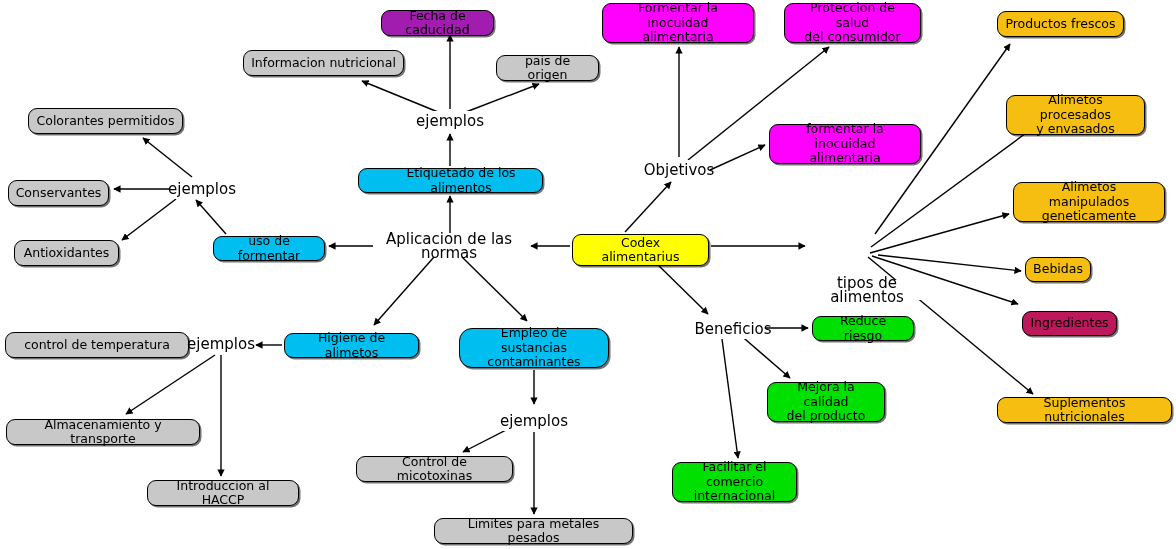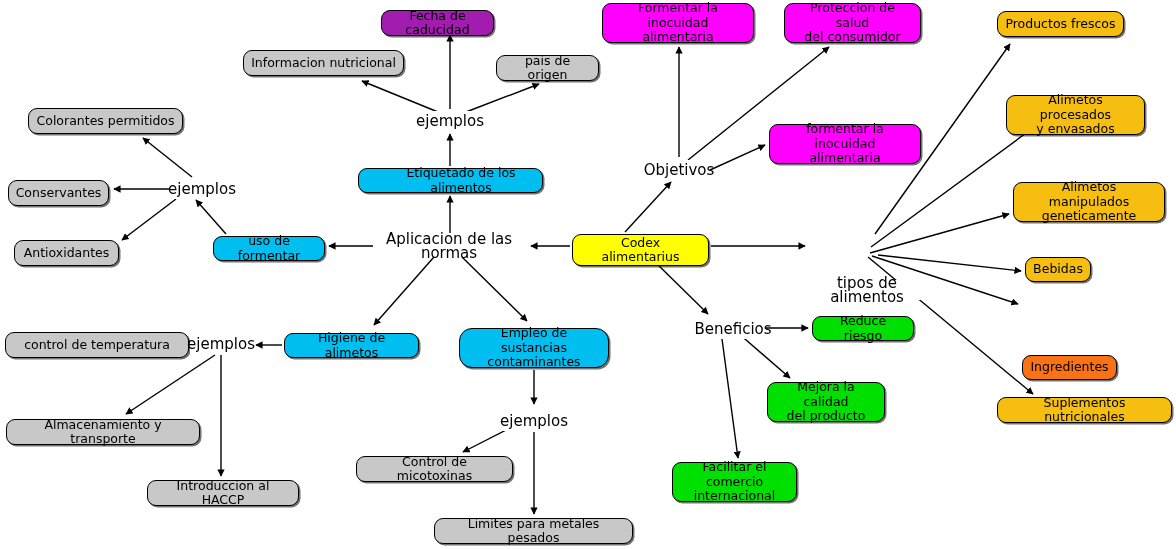--- a/index.html
+++ b/index.html
@@ -131,21 +131,21 @@
       <div class="node" style="left: 767px; top: 382px; width: 118px; height: 40px; background: rgb(0, 224, 0);">Mejora la calidad
 del producto</div>
       <div class="node" style="left: 672px; top: 462px; width: 125px; height: 40px; background: rgb(0, 224, 0);">Facilitar el comercio
 internacional</div>
       <div class="node" style="left: 997px; top: 11px; width: 127px; height: 26px; background: rgb(245, 190, 16);">Productos frescos</div>
       <div class="node" style="left: 1006px; top: 95px; width: 139px; height: 40px; background: rgb(245, 190, 16);">Alimetos procesados
 y envasados</div>
       <div class="node" style="left: 1013px; top: 182px; width: 152px; height: 40px; background: rgb(245, 190, 16);">Alimetos manipulados
 geneticamente</div>
       <div class="node" style="left: 1025px; top: 257px; width: 66px; height: 25px; background: rgb(245, 190, 16);">Bebidas</div>
-      <div class="node" style="left: 1022px; top: 311px; width: 95px; height: 25px; background: #f97316; margin-top: 44px;">Ingredientes</div>
+      <div class="node" style="left: 1022px; top: 311px; width: 95px; height: 25px; background: #be185d;">Ingredientes</div>
       <div class="node" style="left: 997px; top: 397px; width: 175px; height: 26px; background: rgb(245, 190, 16);">Suplementos nutricionales</div>
     </div>
   <div id="label-layer">
       <div class="link-label" style="left: 375px; top: 236px; width: 148px; height: 20px;">Aplicacion de las normas</div>
       <div class="link-label" style="left: 648px; top: 160px; width: 62px; height: 20px;">Objetivos</div>
       <div class="link-label" style="left: 811px; top: 236px; width: 112px; height: 20px; margin-top: 44px;">tipos de alimentos</div>
       <div class="link-label" style="left: 700px; top: 319px; width: 66px; height: 20px;">Beneficios</div>
       <div class="link-label" style="left: 419px; top: 111px; width: 62px; height: 20px;">ejemplos</div>
       <div class="link-label" style="left: 171px; top: 179px; width: 62px; height: 20px;">ejemplos</div>
       <div class="link-label" style="left: 190px; top: 334px; width: 62px; height: 20px;">ejemplos</div>

